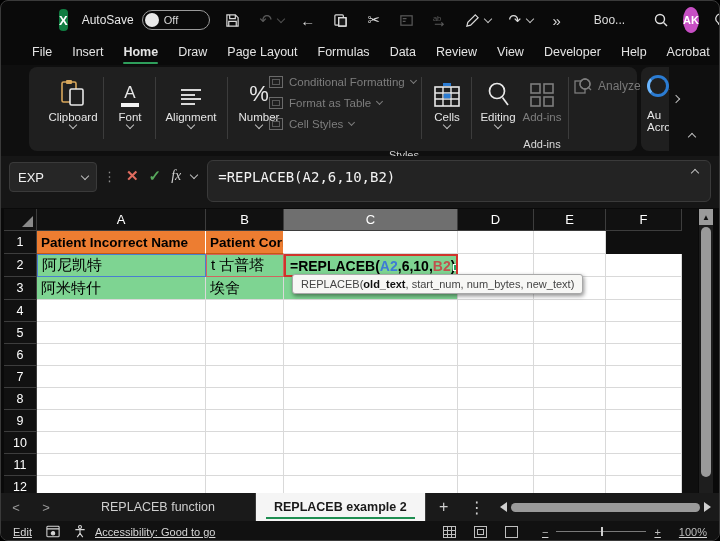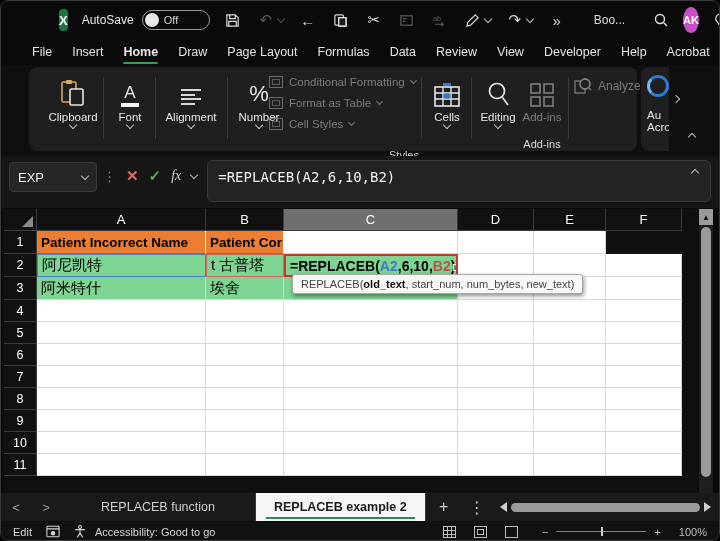--- a/index.html
+++ b/index.html
@@ -102,21 +102,21 @@
   .stab.active { background:#f5f5f5; color:#1a1a1a; font-weight:bold; position:relative; }
   .stab.active::after { content:""; position:absolute; left:10px; right:10px; bottom:2px; height:2.5px; background:#1e8e51; }
   .newsheet { width:36px; text-align:center; font-size:16px; color:#cfcfcf; }
   .moredots { width:30px; text-align:center; color:#cfcfcf; }
   .hscroll { flex:1; display:flex; align-items:center; gap:4px; padding:0 8px; }
   .tri-l { width:0; height:0; border-top:5px solid transparent; border-bottom:5px solid transparent; border-right:7px solid #cfcfcf; }
   .tri-r { width:0; height:0; border-top:5px solid transparent; border-bottom:5px solid transparent; border-left:7px solid #cfcfcf; }
   .hthumb { flex:1; height:9px; background:#9a9a9a; border-radius:5px; }
 
   
-  .statusbar { position:absolute; top:520px; left:0; right:0; height:21px; background:#111; display:flex; align-items:center; color:#d6d6d6; font-size:11px; padding:0 12px; gap:14px; }
+  .statusbar { position:absolute; top:520px; left:0; right:0; height:21px; background:#111; display:flex; align-items:center; color:#d6d6d6; font-size:11px; padding:0 12px; gap:14px;text-decoration:underline; }
   .sico { display:flex; align-items:center; justify-content:center; }
   .zoomslider { display:flex; align-items:center; gap:8px; color:#bdbdbd; }
   .ztrack { width:90px; height:1px; background:#7a7a7a; position:relative; }
   .zthumb { position:absolute; left:50%; top:-4px; width:2px; height:9px; background:#cfcfcf; }
   .viewicons { display:flex; align-items:center; gap:18px; margin-right:10px; }
   .vbox { width:13px; height:12px; border:1.4px solid #bfbfbf; }
   .vbox.grid3 { background:linear-gradient(#bfbfbf 1px, transparent 1px) 0 3px/100% 4px, linear-gradient(90deg,#bfbfbf 1px, transparent 1px) 3px 0/4px 100%; border:1.4px solid #bfbfbf; }
   .vbox.inner::after { content:""; display:block; margin:2px; height:4px; border:1px solid #bfbfbf; }
 </style>
 </head>
@@ -470,20 +470,29 @@
         </div>
         <div class="grow">
           <div class="rowhdr">11</div>
           <div class="cell"></div>
           <div class="cell"></div>
           <div class="cell"></div>
           <div class="cell"></div>
           <div class="cell"></div>
           <div class="cell"></div>
         </div>
+        <div class="grow">
+          <div class="rowhdr">12</div>
+          <div class="cell"></div>
+          <div class="cell"></div>
+          <div class="cell"></div>
+          <div class="cell"></div>
+          <div class="cell"></div>
+          <div class="cell"></div>
+        </div>
       </div>
   </div>
 
   <div class="tooltip">
     <span>REPLACEB(</span>
       <b>old_text</b>
       <span>, start_num, num_bytes, new_text)</span>
   </div>
 
   <div class="vscroll">

